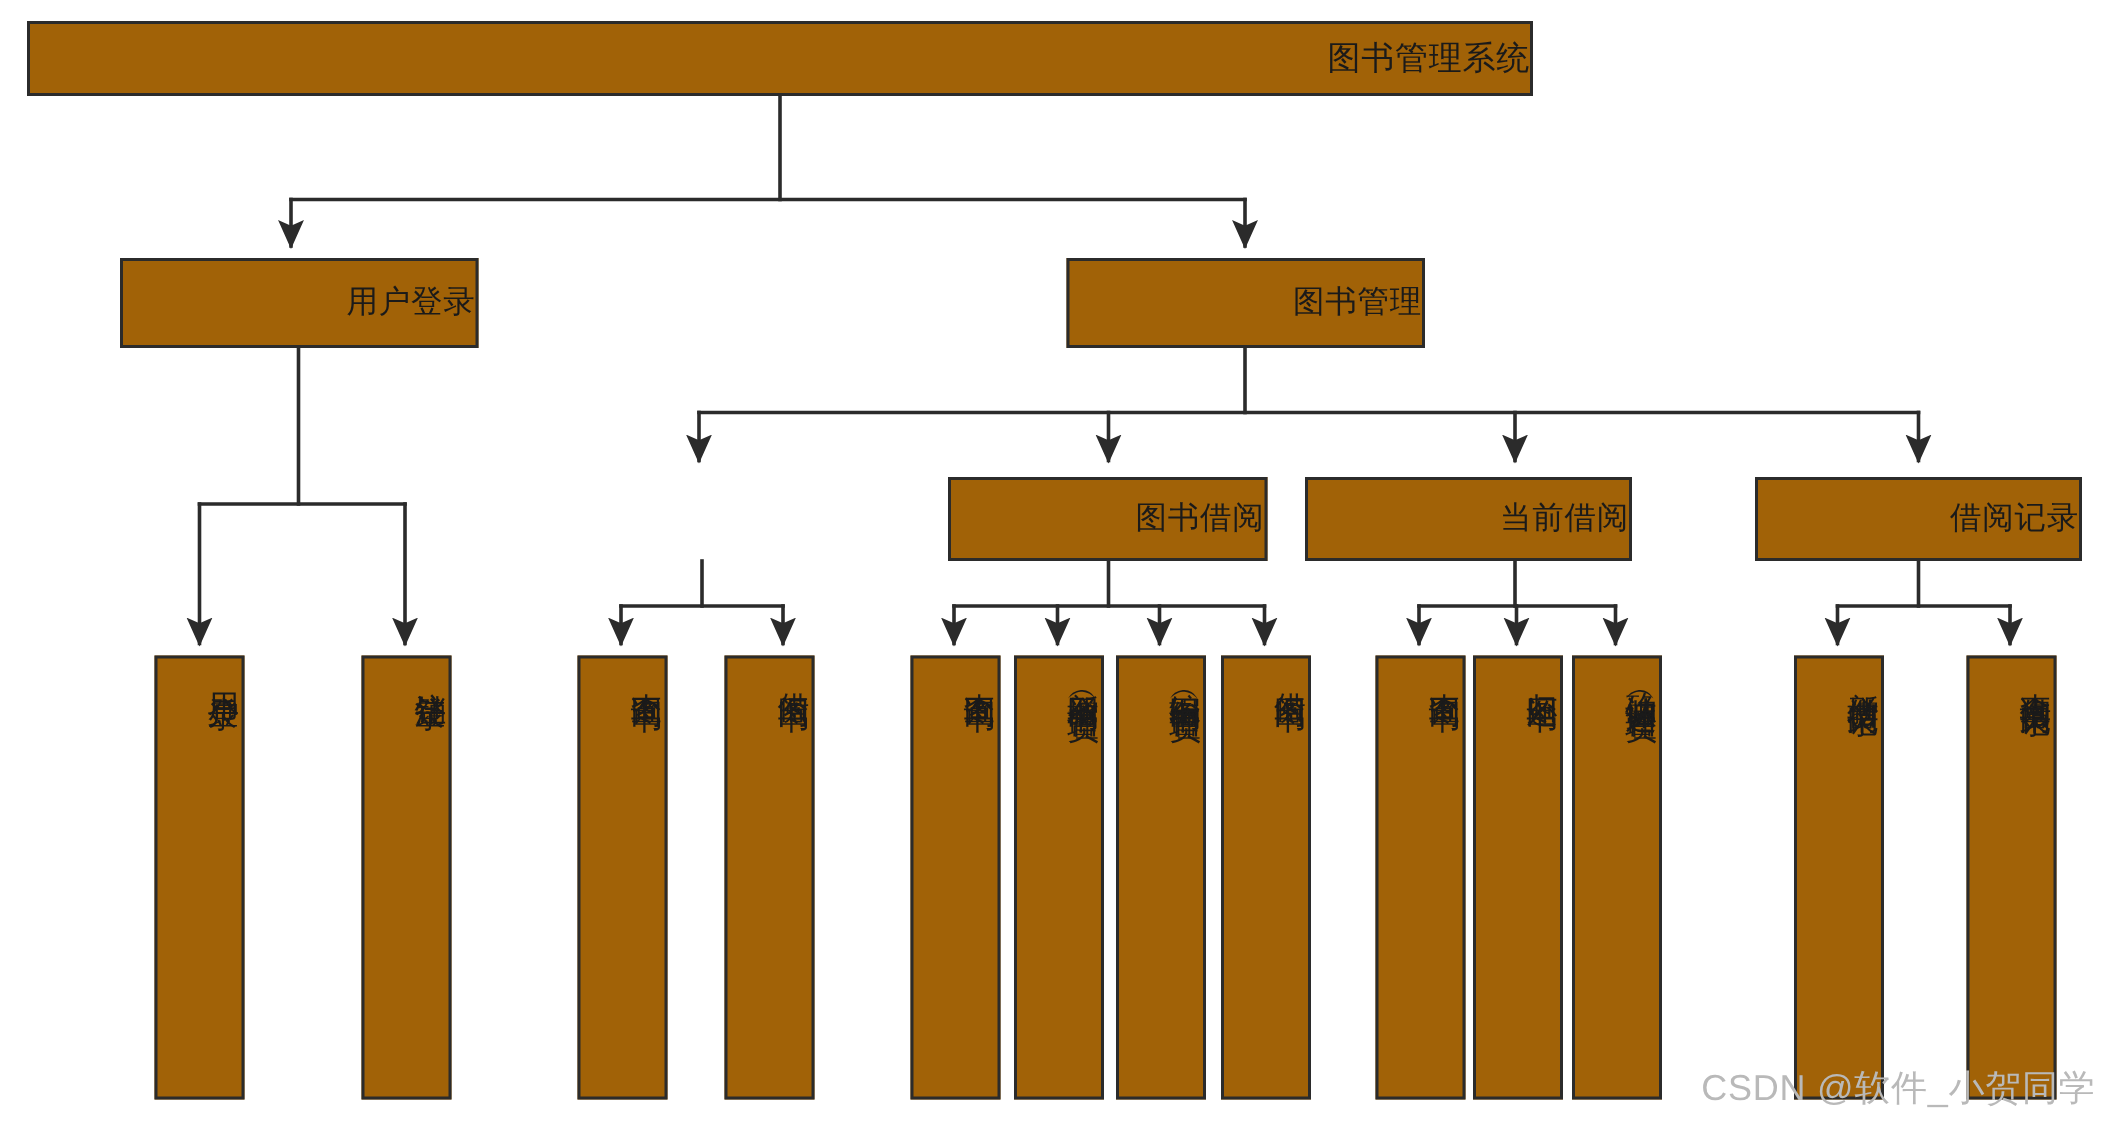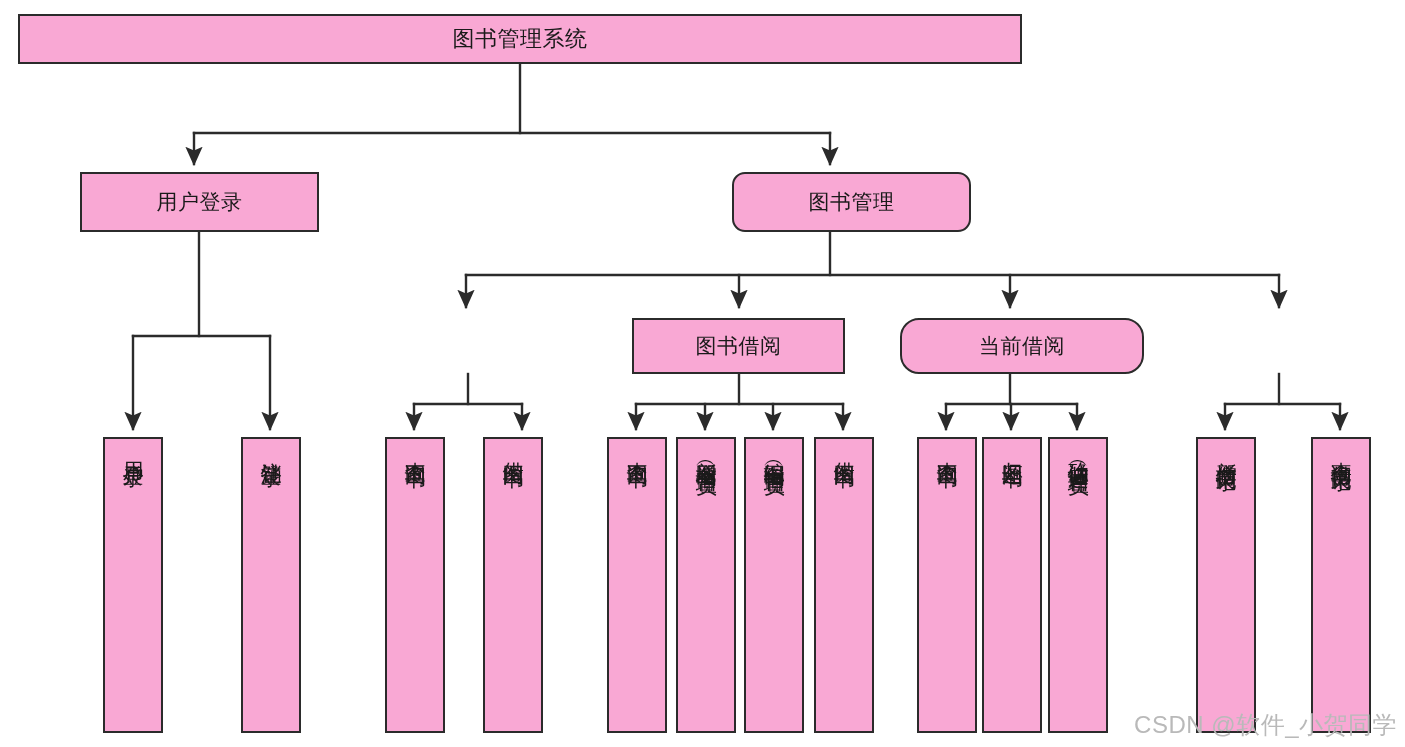--- a/index.html
+++ b/index.html
@@ -19,25 +19,25 @@
     position: absolute;
     left: 0;
     top: 0;
     width: 1405px;
     height: 747px;
     pointer-events: none;
   }
   .node {
     position: absolute;
     box-sizing: border-box;
-    background: #f9a8d4;
+    background: #a16207;
     border: 2px solid #2b2b2b;
     display: flex;
     align-items: center;
-    justify-content: center;
+    justify-content: flex-end;
     color: #1a1a1a;
     z-index: 2;
   }
   .node-label {
     display: block;
     text-align: center;
     line-height: 1.18;
     letter-spacing: 0.5px;
   }
   
@@ -125,29 +125,32 @@
     </g>
   </svg>
 
   <div class="node h-node root" style="left:18px; top:14px; width:1004px; height:50px;">
     <span class="node-label">图书管理系统</span>
   </div>
 
   <div class="node h-node" style="left:80px; top:172px; width:239px; height:60px;">
     <span class="node-label">用户登录</span>
   </div>
-  <div class="node h-node" style="left:732px; top:172px; width:239px; height:60px;border-radius:13px;">
+  <div class="node h-node" style="left:711px; top:172px; width:239px; height:60px;">
     <span class="node-label">图书管理</span>
   </div>
 
   <div class="node h-node" style="left:632px; top:318px; width:213px; height:56px;">
     <span class="node-label">图书借阅</span>
   </div>
-  <div class="node h-node" style="left:900px; top:318px; width:244px; height:56px;border-radius:19px;">
+  <div class="node h-node" style="left:870px; top:318px; width:218px; height:56px;">
     <span class="node-label">当前借阅</span>
+  </div>
+  <div class="node h-node" style="left:1170px; top:318px; width:218px; height:56px;">
+    <span class="node-label">借阅记录</span>
   </div>
 
   <div class="node v-node" style="left:103px; top:437px; width:60px; height:296px;">
     <span class="node-label">用户登录</span>
   </div>
   <div class="node v-node" style="left:241px; top:437px; width:60px; height:296px;">
     <span class="node-label">注销登录</span>
   </div>
 
   <div class="node v-node" style="left:385px; top:437px; width:60px; height:296px;">

